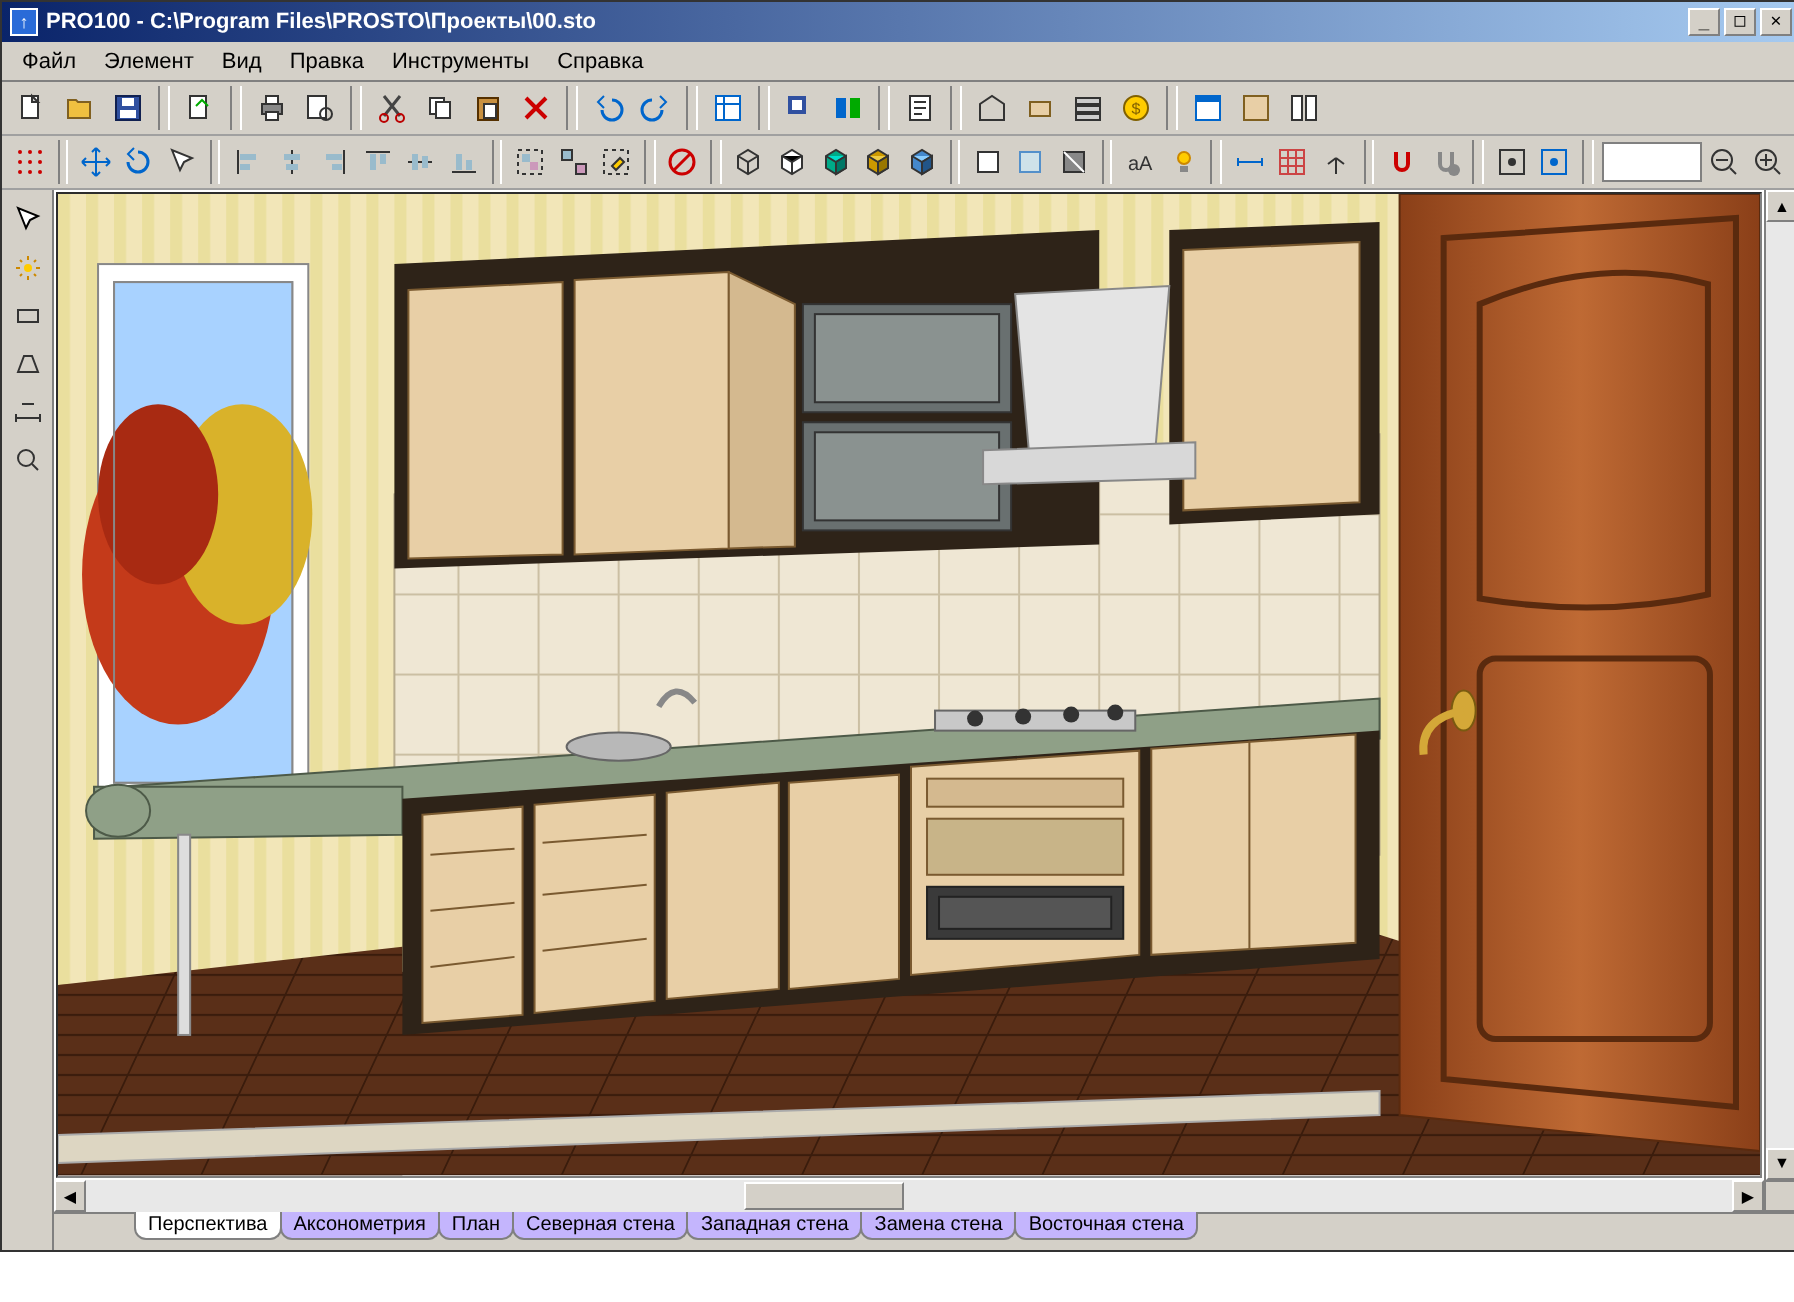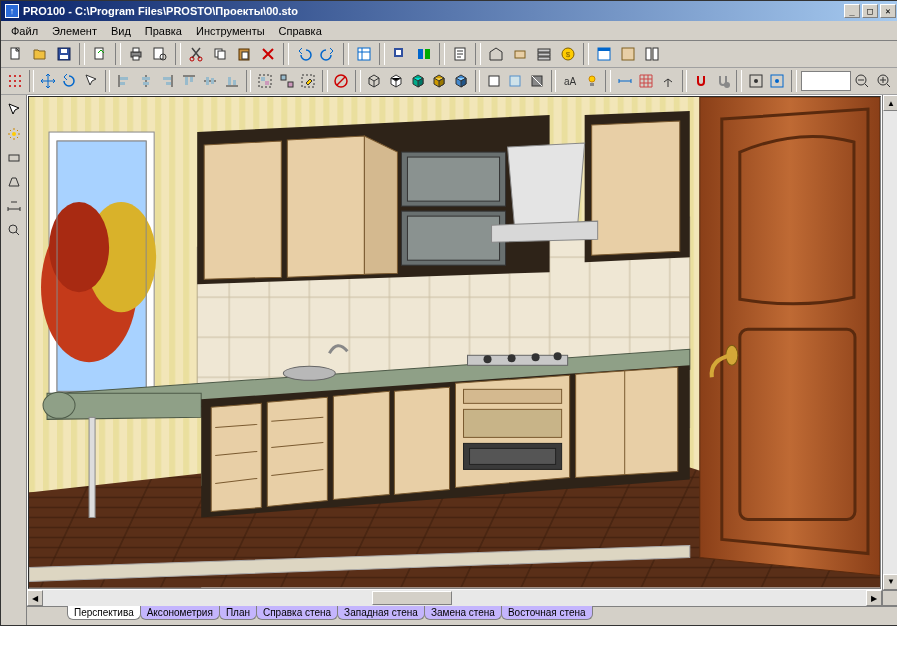--- a/index.html
+++ b/index.html
@@ -595,21 +595,21 @@
         <div class="track">
               <div class="thumb"></div>
             </div>
         <div class="sbtn">▶</div>
         <div style="width:16px;height:16px;background:#d4d0c8;border:1px solid #808080;"></div>
       </div>
       <div class="viewtabs">
         <div class="viewtab active">Перспектива</div>
         <div class="viewtab">Аксонометрия</div>
         <div class="viewtab">План</div>
-        <div class="viewtab">Справка стена</div>
+        <div class="viewtab">Северная стена</div>
         <div class="viewtab">Западная стена</div>
         <div class="viewtab">Замена стена</div>
         <div class="viewtab">Восточная стена</div>
       </div>
     </div>
   </div>
 
 </div>
 </div>
 

